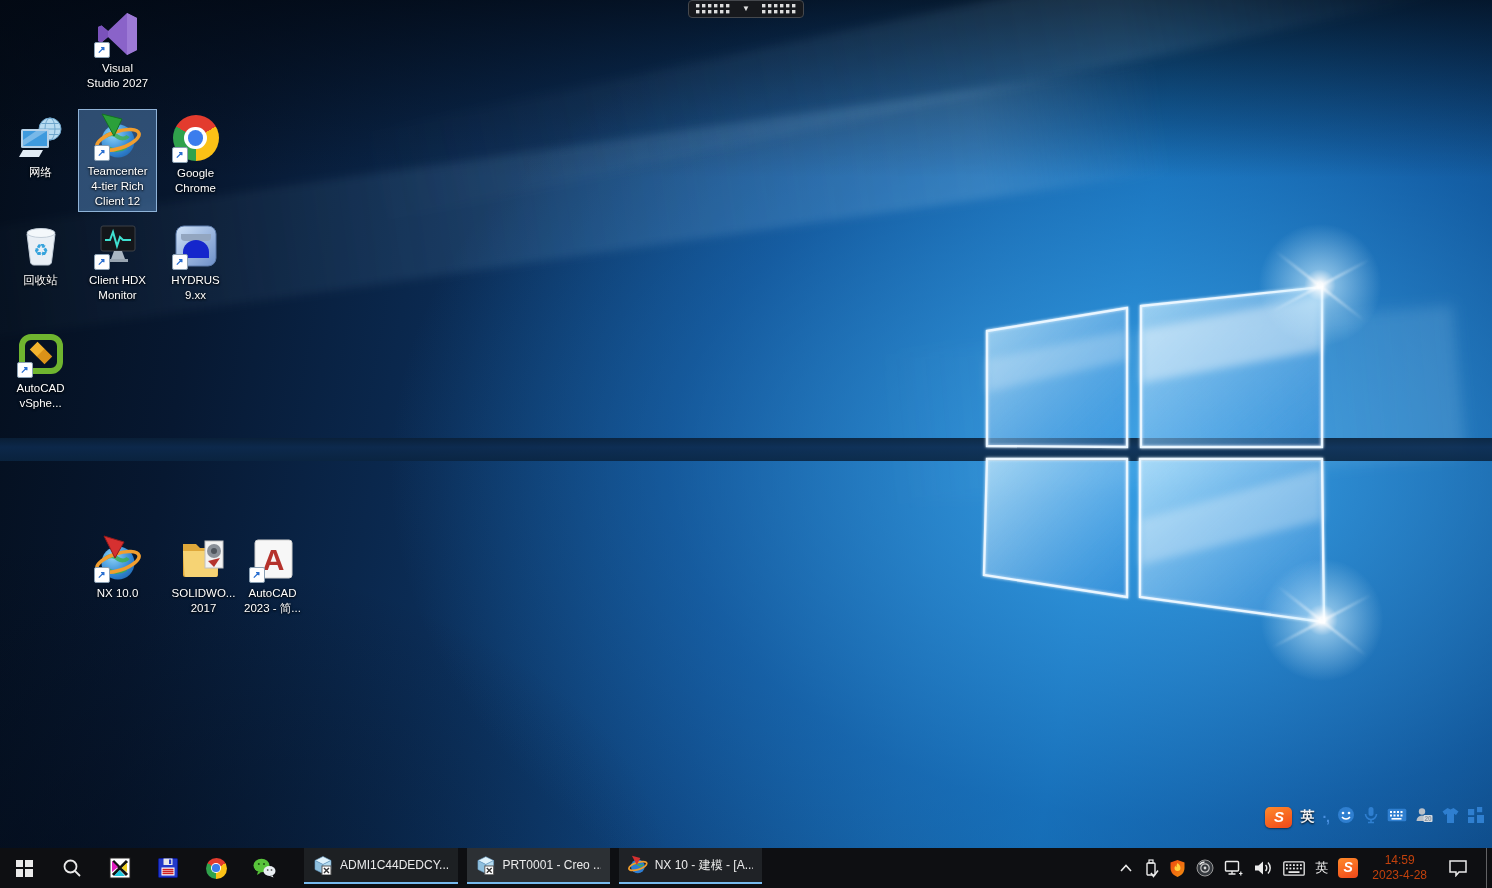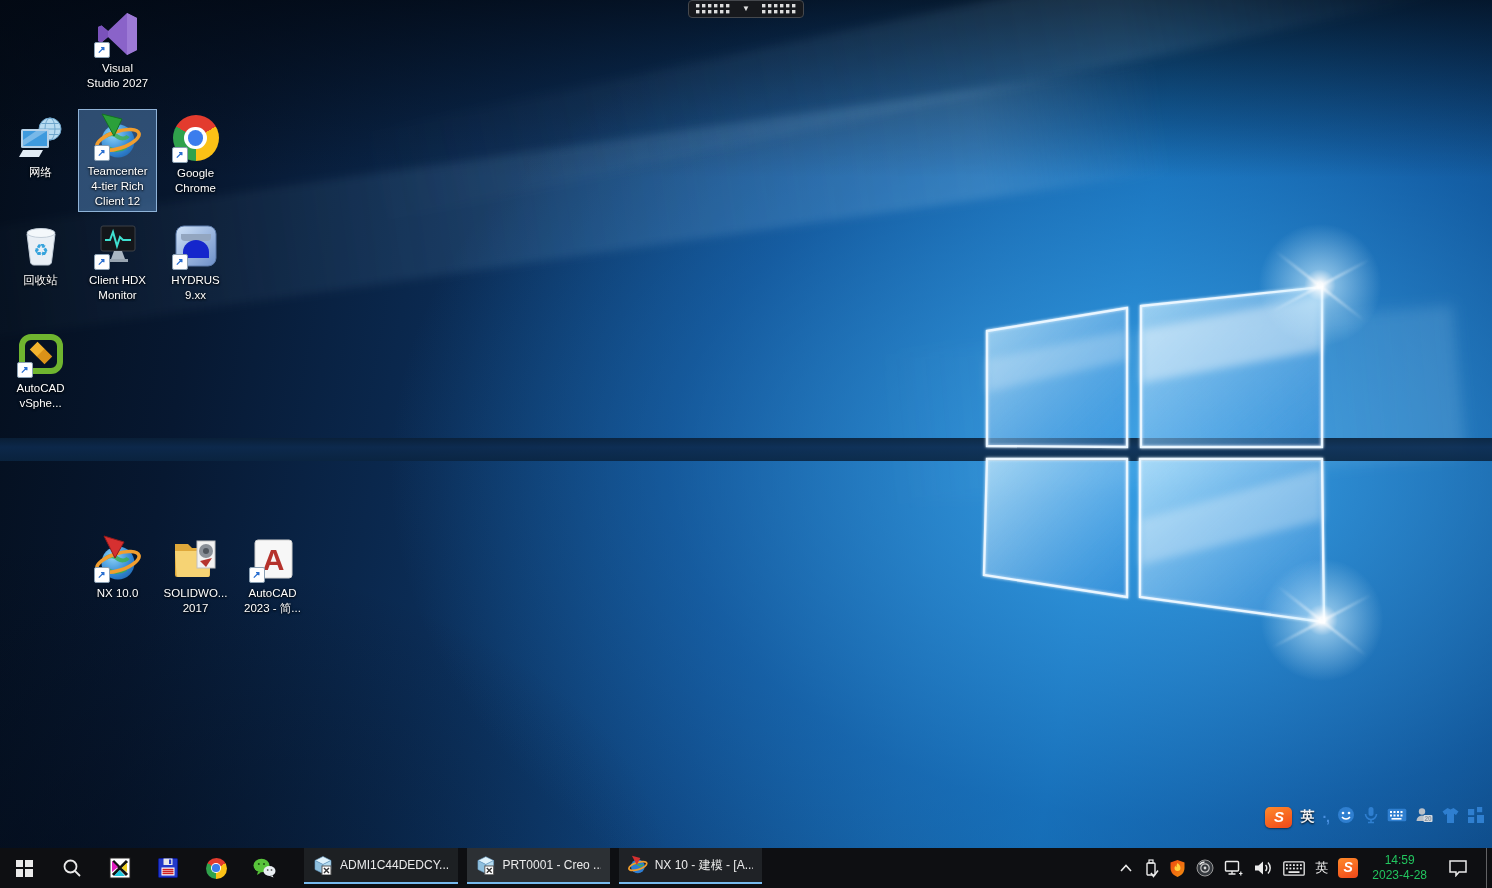--- a/index.html
+++ b/index.html
@@ -67,21 +67,21 @@
   .win-buttons{display:flex;margin-left:16px;gap:9px;}
   .wbtn{height:36px;display:flex;align-items:center;gap:7px;padding:0 9px;box-sizing:border-box;
     border-bottom:2px solid #76b9ed;background:#1d2023;color:#ececec;font-size:12px;flex:none;}
   .wbtn .txt{white-space:nowrap;overflow:hidden;}
   .wbtn.w1{width:154px;} .wbtn.w2{width:143px;background:#2c3034;} .wbtn.w3{width:143px;background:#1f2226;}
   .tray{margin-left:auto;display:flex;align-items:center;}
   .tray-ic{display:flex;align-items:center;justify-content:center;height:40px;padding:0 5px;flex:none;}
   .tray-mode{color:#f0f0f0;font-size:13px;}
   .sogou-tray{width:20px;height:20px;border-radius:4px;background:linear-gradient(160deg,#ff8a2a,#f0471a);
     color:#fff;font-weight:bold;font-style:italic;font-size:14px;line-height:19px;text-align:center;}
-  .clock{color:#22c55e;font-size:12px;line-height:15px;text-align:center;padding:0 9px;}
+  .clock{color:#c2410c;font-size:12px;line-height:15px;text-align:center;padding:0 9px;}
   .show-desktop{width:5px;height:40px;border-left:1px solid rgba(255,255,255,.35);margin-left:6px;}
 </style>
 </head>
 <body>
 
 <div class="screen">
 
   <div class="wallpaper">
     <div class="beam beam1"></div>
     <div class="beam beam2"></div>
@@ -252,21 +252,21 @@
         <circle cx="24" cy="28" r="16.5" fill="url(#gl2)"></circle>
         <path d="M12 23c4-3 9-2 12 1 3 2 8 2 10-1M14 35c5 3 12 3 18-1" stroke="#3fae52" stroke-width="4" fill="none" opacity="0.85"></path>
         <ellipse cx="24" cy="27" rx="22" ry="8.5" fill="none" stroke="#f29e2e" stroke-width="3.6" transform="rotate(-18 24 27)"></ellipse>
         <polygon points="10,1 30,7 21,23" fill="#d63030" stroke="#8f1a1a"></polygon>
       </svg>
       <span class="lnk">↗</span>
     </div>
     <div class="label">NX 10.0</div>
   </div>
 
-  <div class="tile" style="left:156px;top:531px">
+  <div class="tile" style="left:164px;top:531px">
     <div class="art">
       <svg viewBox="0 0 48 48" width="48" height="48">
         <path d="M3 9h13l4 4h18v27a2 2 0 0 1-2 2H5a2 2 0 0 1-2-2z" fill="#dfa83a"></path>
         <path d="M3 16h34a2 2 0 0 1 2 2l-1.5 22a2 2 0 0 1-2 2H6.5a2 2 0 0 1-2-2z" fill="#f6d374"></path>
         <rect x="25" y="6" width="18" height="27" fill="#f2f2f2" stroke="#c0c0c0"></rect>
         <circle cx="34" cy="16" r="7" fill="#8a9098"></circle>
           <circle cx="34" cy="16" r="3" fill="#50565e"></circle>
         <polygon points="28,26 40,23 34,32" fill="#b5342e"></polygon>
       </svg>
     </div>

